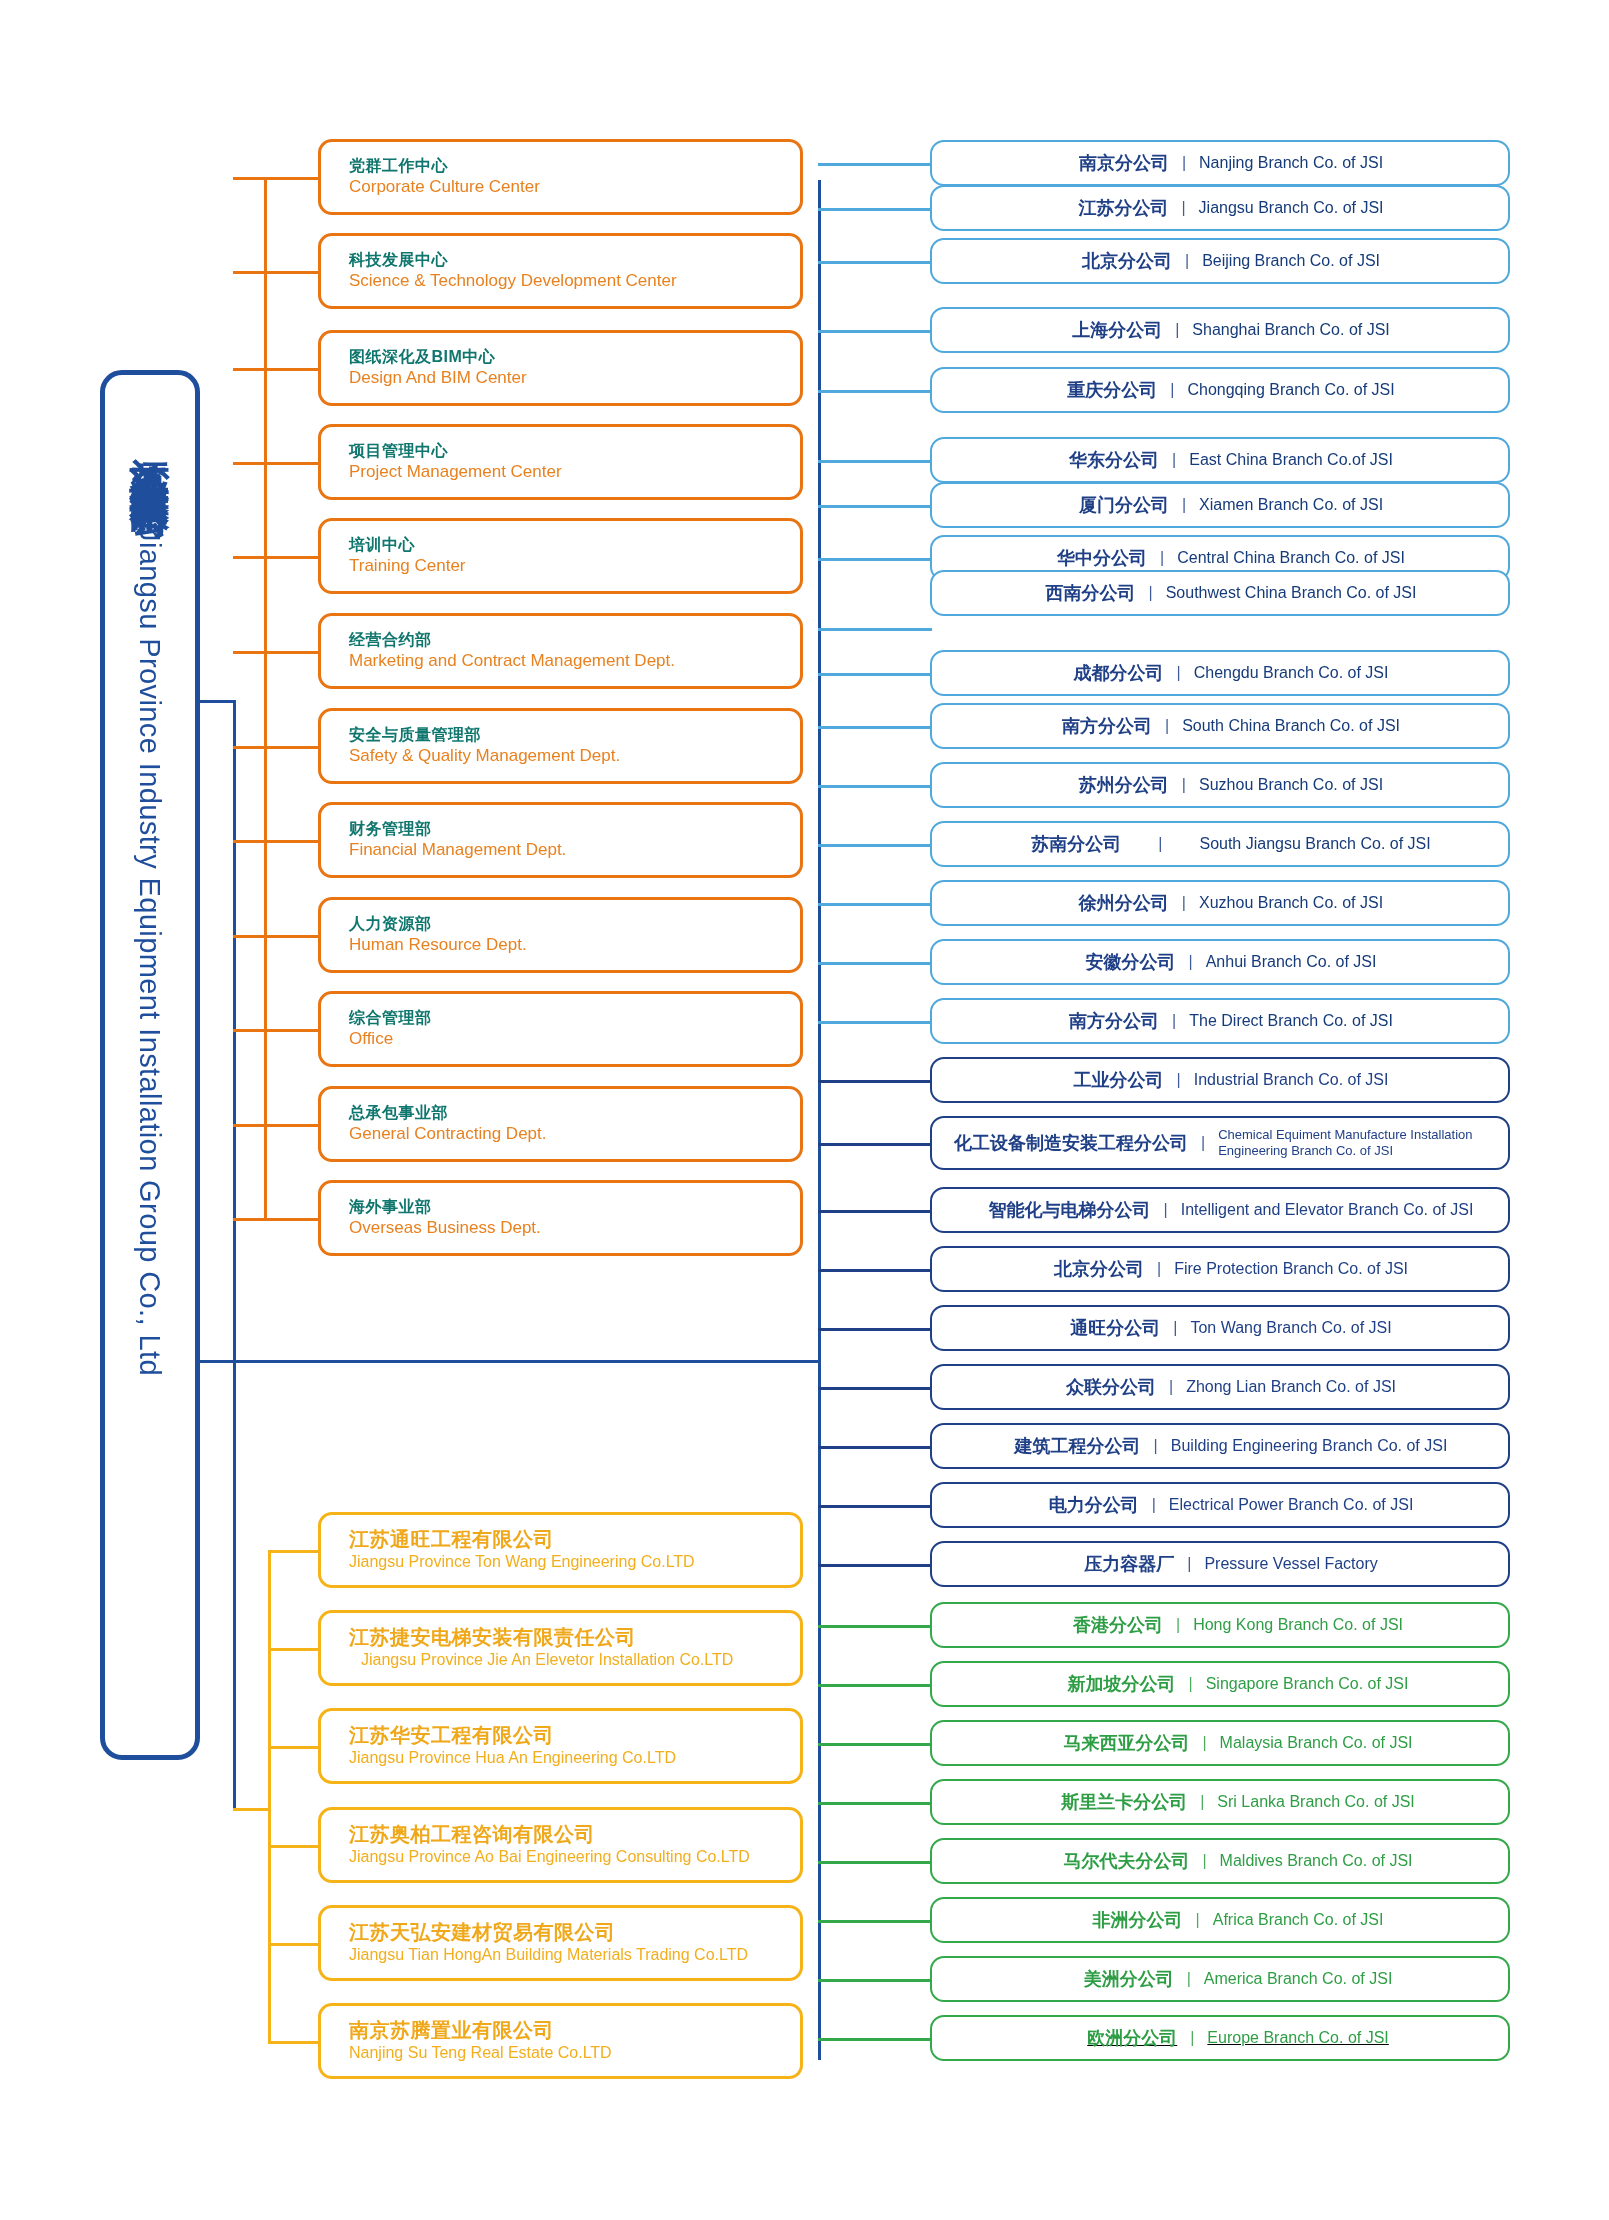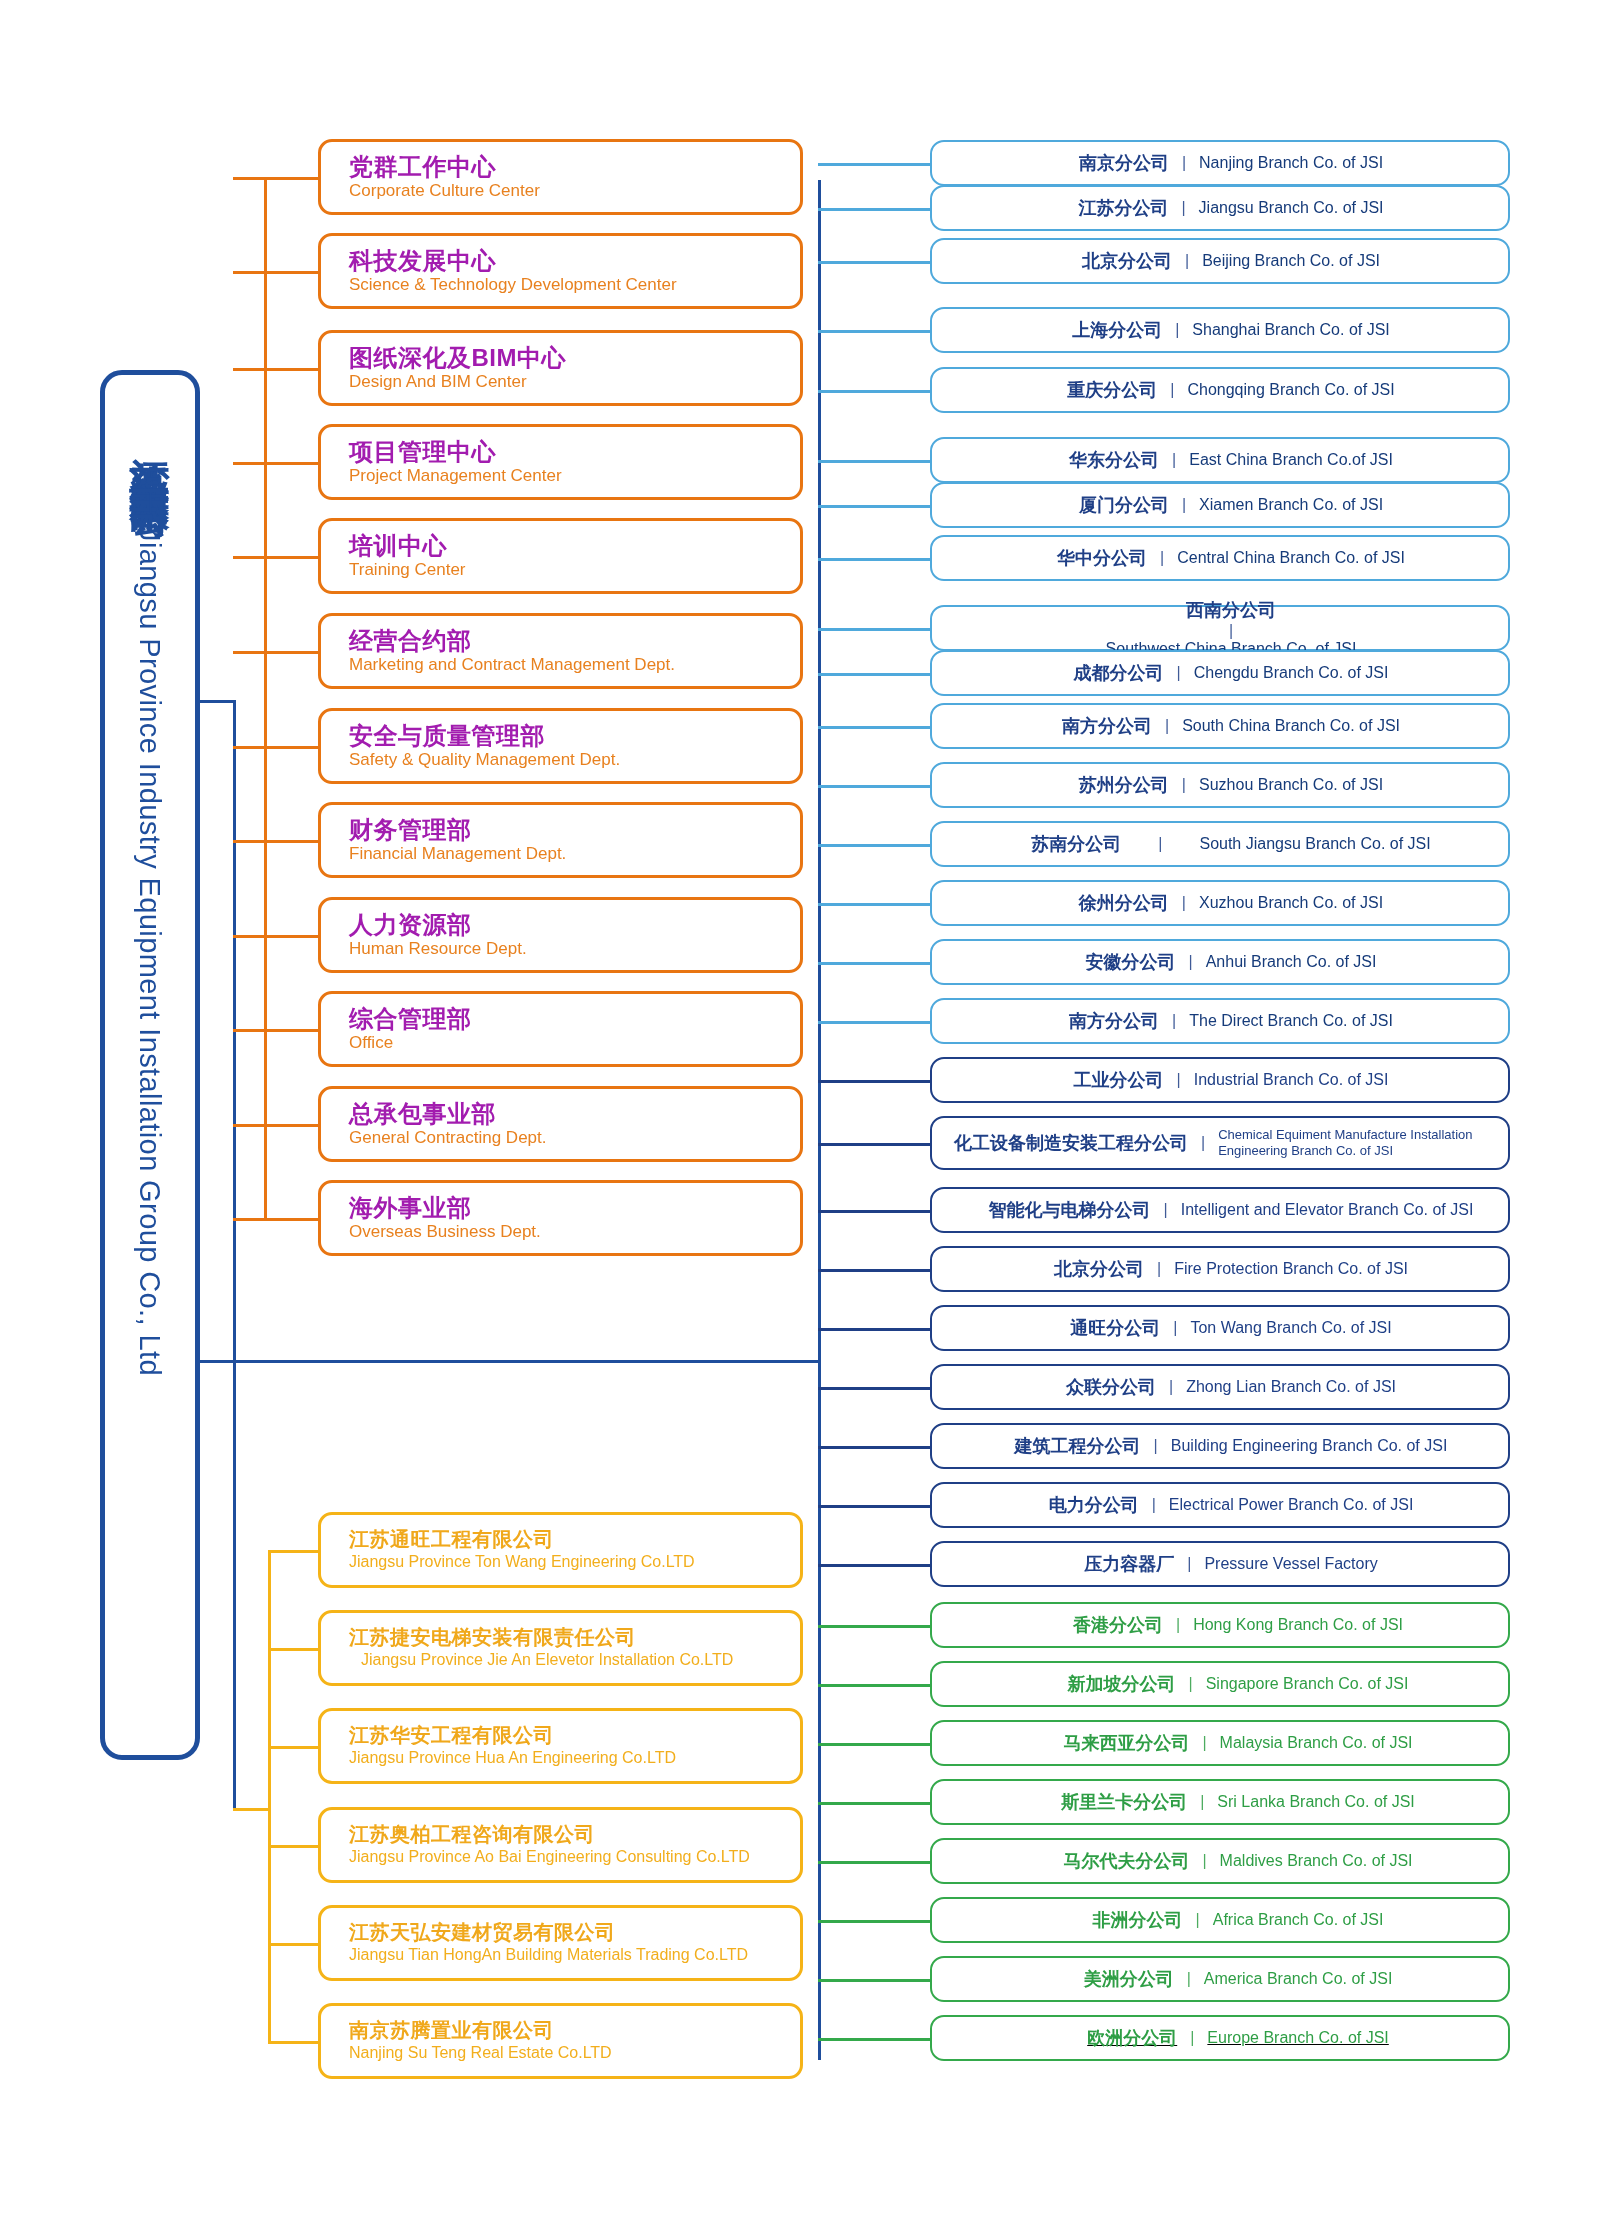--- a/index.html
+++ b/index.html
@@ -39,21 +39,21 @@
   .node{
     position:absolute; border-radius:14px; background:#fff;
     display:flex; flex-direction:column; justify-content:center;
   }
 
   
   .dept{
     left:318px; width:485px; height:76px;
     border:3.5px solid #E87511; padding:6px 0 6px 28px;
   }
-  .dept .cn{ font-size:24px; font-weight:bold; color:#a21caf; letter-spacing:.5px; line-height:1.15;}
+  .dept .cn{ font-size:16px; font-weight:bold; color:#0f766e; letter-spacing:.5px; line-height:1.15;}
   .dept .en{ font-size:17px; color:#E8811F; line-height:1.2; margin-top:1px;}
 
   
   .sub{
     left:318px; width:485px; height:76px;
     border:3.5px solid #F5B317; padding:6px 0 6px 28px;
   }
   .sub .cn{ font-size:20px; font-weight:bold; color:#F0A81B; letter-spacing:.5px; line-height:1.15;}
   .sub .en{ font-size:16px; color:#F2AE1C; line-height:1.2; margin-top:1px;}
   .sub.indent .en{ padding-left:12px; }
@@ -251,21 +251,21 @@
       <span class="bar">|</span>
       <span class="en">Xiamen Branch Co. of JSI</span>
     </div>
     <div class="ln h blue" style="left: 818px; top: 505px; width: 114px;"></div>
     <div class="node branch blue" style="top: 535px;">
       <span class="cn">华中分公司</span>
       <span class="bar">|</span>
       <span class="en">Central China Branch Co. of JSI</span>
     </div>
     <div class="ln h blue" style="left: 818px; top: 558px; width: 114px;"></div>
-    <div class="node branch blue" style="top: 605px; flex-direction: column;">
+    <div class="node branch blue" style="top: 570px;">
       <span class="cn">西南分公司</span>
       <span class="bar">|</span>
       <span class="en">Southwest China Branch Co. of JSI</span>
     </div>
     <div class="ln h blue" style="left: 818px; top: 628px; width: 114px;"></div>
     <div class="node branch blue" style="top: 650px;">
       <span class="cn">成都分公司</span>
       <span class="bar">|</span>
       <span class="en">Chengdu Branch Co. of JSI</span>
     </div>

